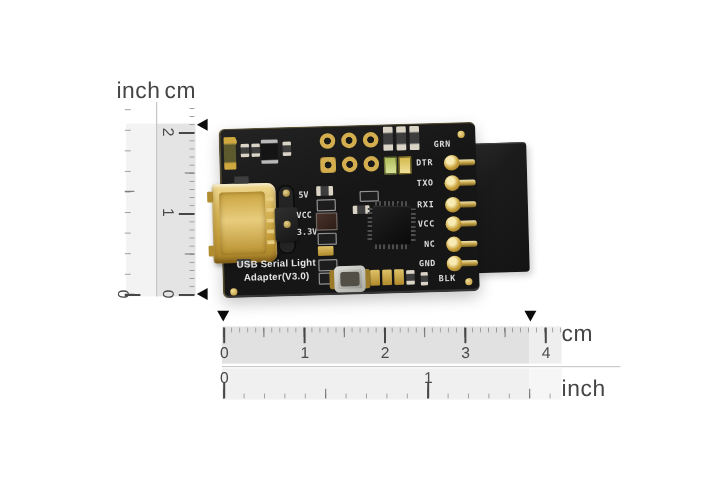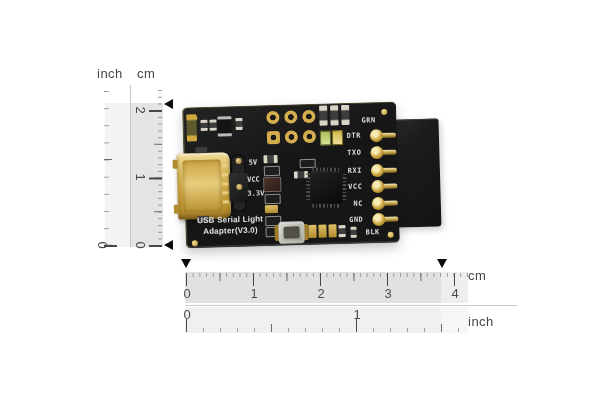--- a/index.html
+++ b/index.html
@@ -1,20 +1,20 @@
 <!DOCTYPE html>
 <html><head>
 <meta charset="utf-8">
 <style>
   html,body{margin:0;padding:0;background:#ffffff;}
   .stage{position:relative;width:600px;height:400px;background:#ffffff;overflow:hidden;
          font-family:"Liberation Sans",sans-serif;}
 
   
-  .unit-label{position:absolute;font-size:13px;color:#454545;letter-spacing:.5px;}
+  .unit-label{position:absolute;font-size:19px;color:#454545;letter-spacing:.5px;}
   .band{position:absolute;}
   .num{position:absolute;font-size:13px;color:#4a4a4a;width:16px;text-align:center;line-height:14px;}
   .num.rot{transform:rotate(90deg);}
 
   
   .vcm-ticks{position:absolute;left:149px;top:90px;width:13px;height:157px;
     background-image:
       linear-gradient(180deg,#474747 0 1.5px,transparent 1.5px),
       linear-gradient(180deg,#6b6b6b 0 1.2px,transparent 1.2px),
       linear-gradient(180deg,#999 0 1px,transparent 1px);

